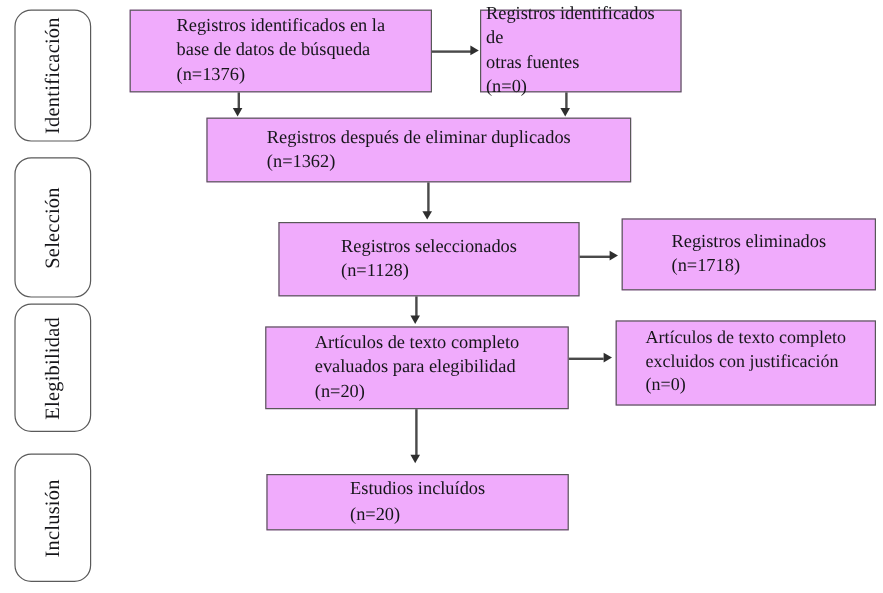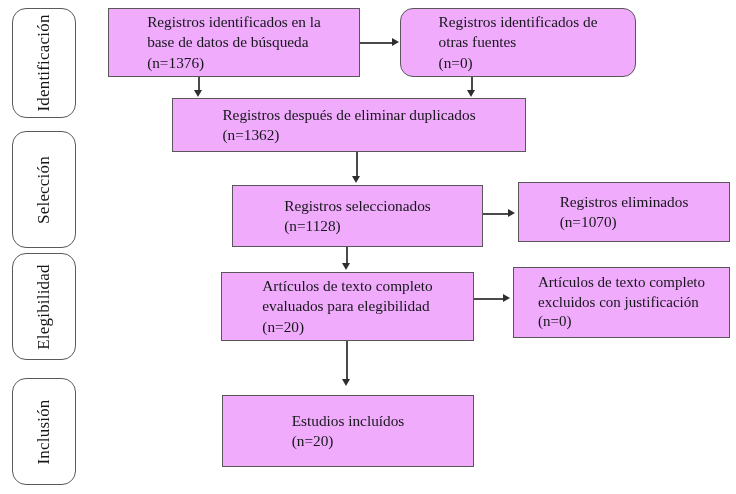--- a/index.html
+++ b/index.html
@@ -94,21 +94,21 @@
   <div class="stage" style="left:12px; top:378px; width:64px; height:107px;">
     <span class="stage-label">Inclusión</span>
   </div>
 
   <div class="box" style="left:108px; top:8px; width:252px; height:69px;">
     <span class="box-text">Registros identificados en la
 base de datos de búsqueda
 (n=1376)</span>
   </div>
 
-  <div class="box" style="left:400px; top:8px; width:236px; height:69px;border-radius:13px;">
+  <div class="box" style="left:400px; top:8px; width:168px; height:69px;">
     <span class="box-text">Registros identificados de
 otras fuentes
 (n=0)</span>
   </div>
 
   <div class="hline" style="left:360px; top:42px; width:33px;"></div>
   <div class="arrow-right" style="left:392px; top:37.5px;"></div>
 
   <div class="vline" style="left:198px; top:77px; height:14px;"></div>
   <div class="arrow-down" style="left:194.4px; top:90px;"></div>
@@ -124,21 +124,21 @@
   <div class="vline" style="left:356px; top:152px; height:25px;"></div>
   <div class="arrow-down" style="left:352.4px; top:176px;"></div>
 
   <div class="box" style="left:232px; top:185px; width:251px; height:62px;">
     <span class="box-text">Registros seleccionados
 (n=1128)</span>
   </div>
 
   <div class="box" style="left:518px; top:182px; width:212px; height:60px;">
     <span class="box-text">Registros eliminados
-(n=1070)</span>
+(n=1718)</span>
   </div>
 
   <div class="hline" style="left:483px; top:213px; width:26px;"></div>
   <div class="arrow-right" style="left:508px; top:208.5px;"></div>
 
   <div class="vline" style="left:346px; top:247px; height:17px;"></div>
   <div class="arrow-down" style="left:342.4px; top:263px;"></div>
 
   <div class="box" style="left:221px; top:272px; width:253px; height:69px;">
     <span class="box-text">Artículos de texto completo
@@ -151,18 +151,18 @@
 excluidos con justificación
 (n=0)</span>
   </div>
 
   <div class="hline" style="left:474px; top:298px; width:29px;"></div>
   <div class="arrow-right" style="left:503px; top:293.5px;"></div>
 
   <div class="vline" style="left:346px; top:341px; height:39px;"></div>
   <div class="arrow-down" style="left:342.4px; top:379px;"></div>
 
-  <div class="box" style="left:222px; top:395px; width:252px; height:72px;">
+  <div class="box" style="left:222px; top:395px; width:252px; height:47px;">
     <span class="box-text">Estudios incluídos
 (n=20)</span>
   </div>
 
 </div>
 
 </body></html>

